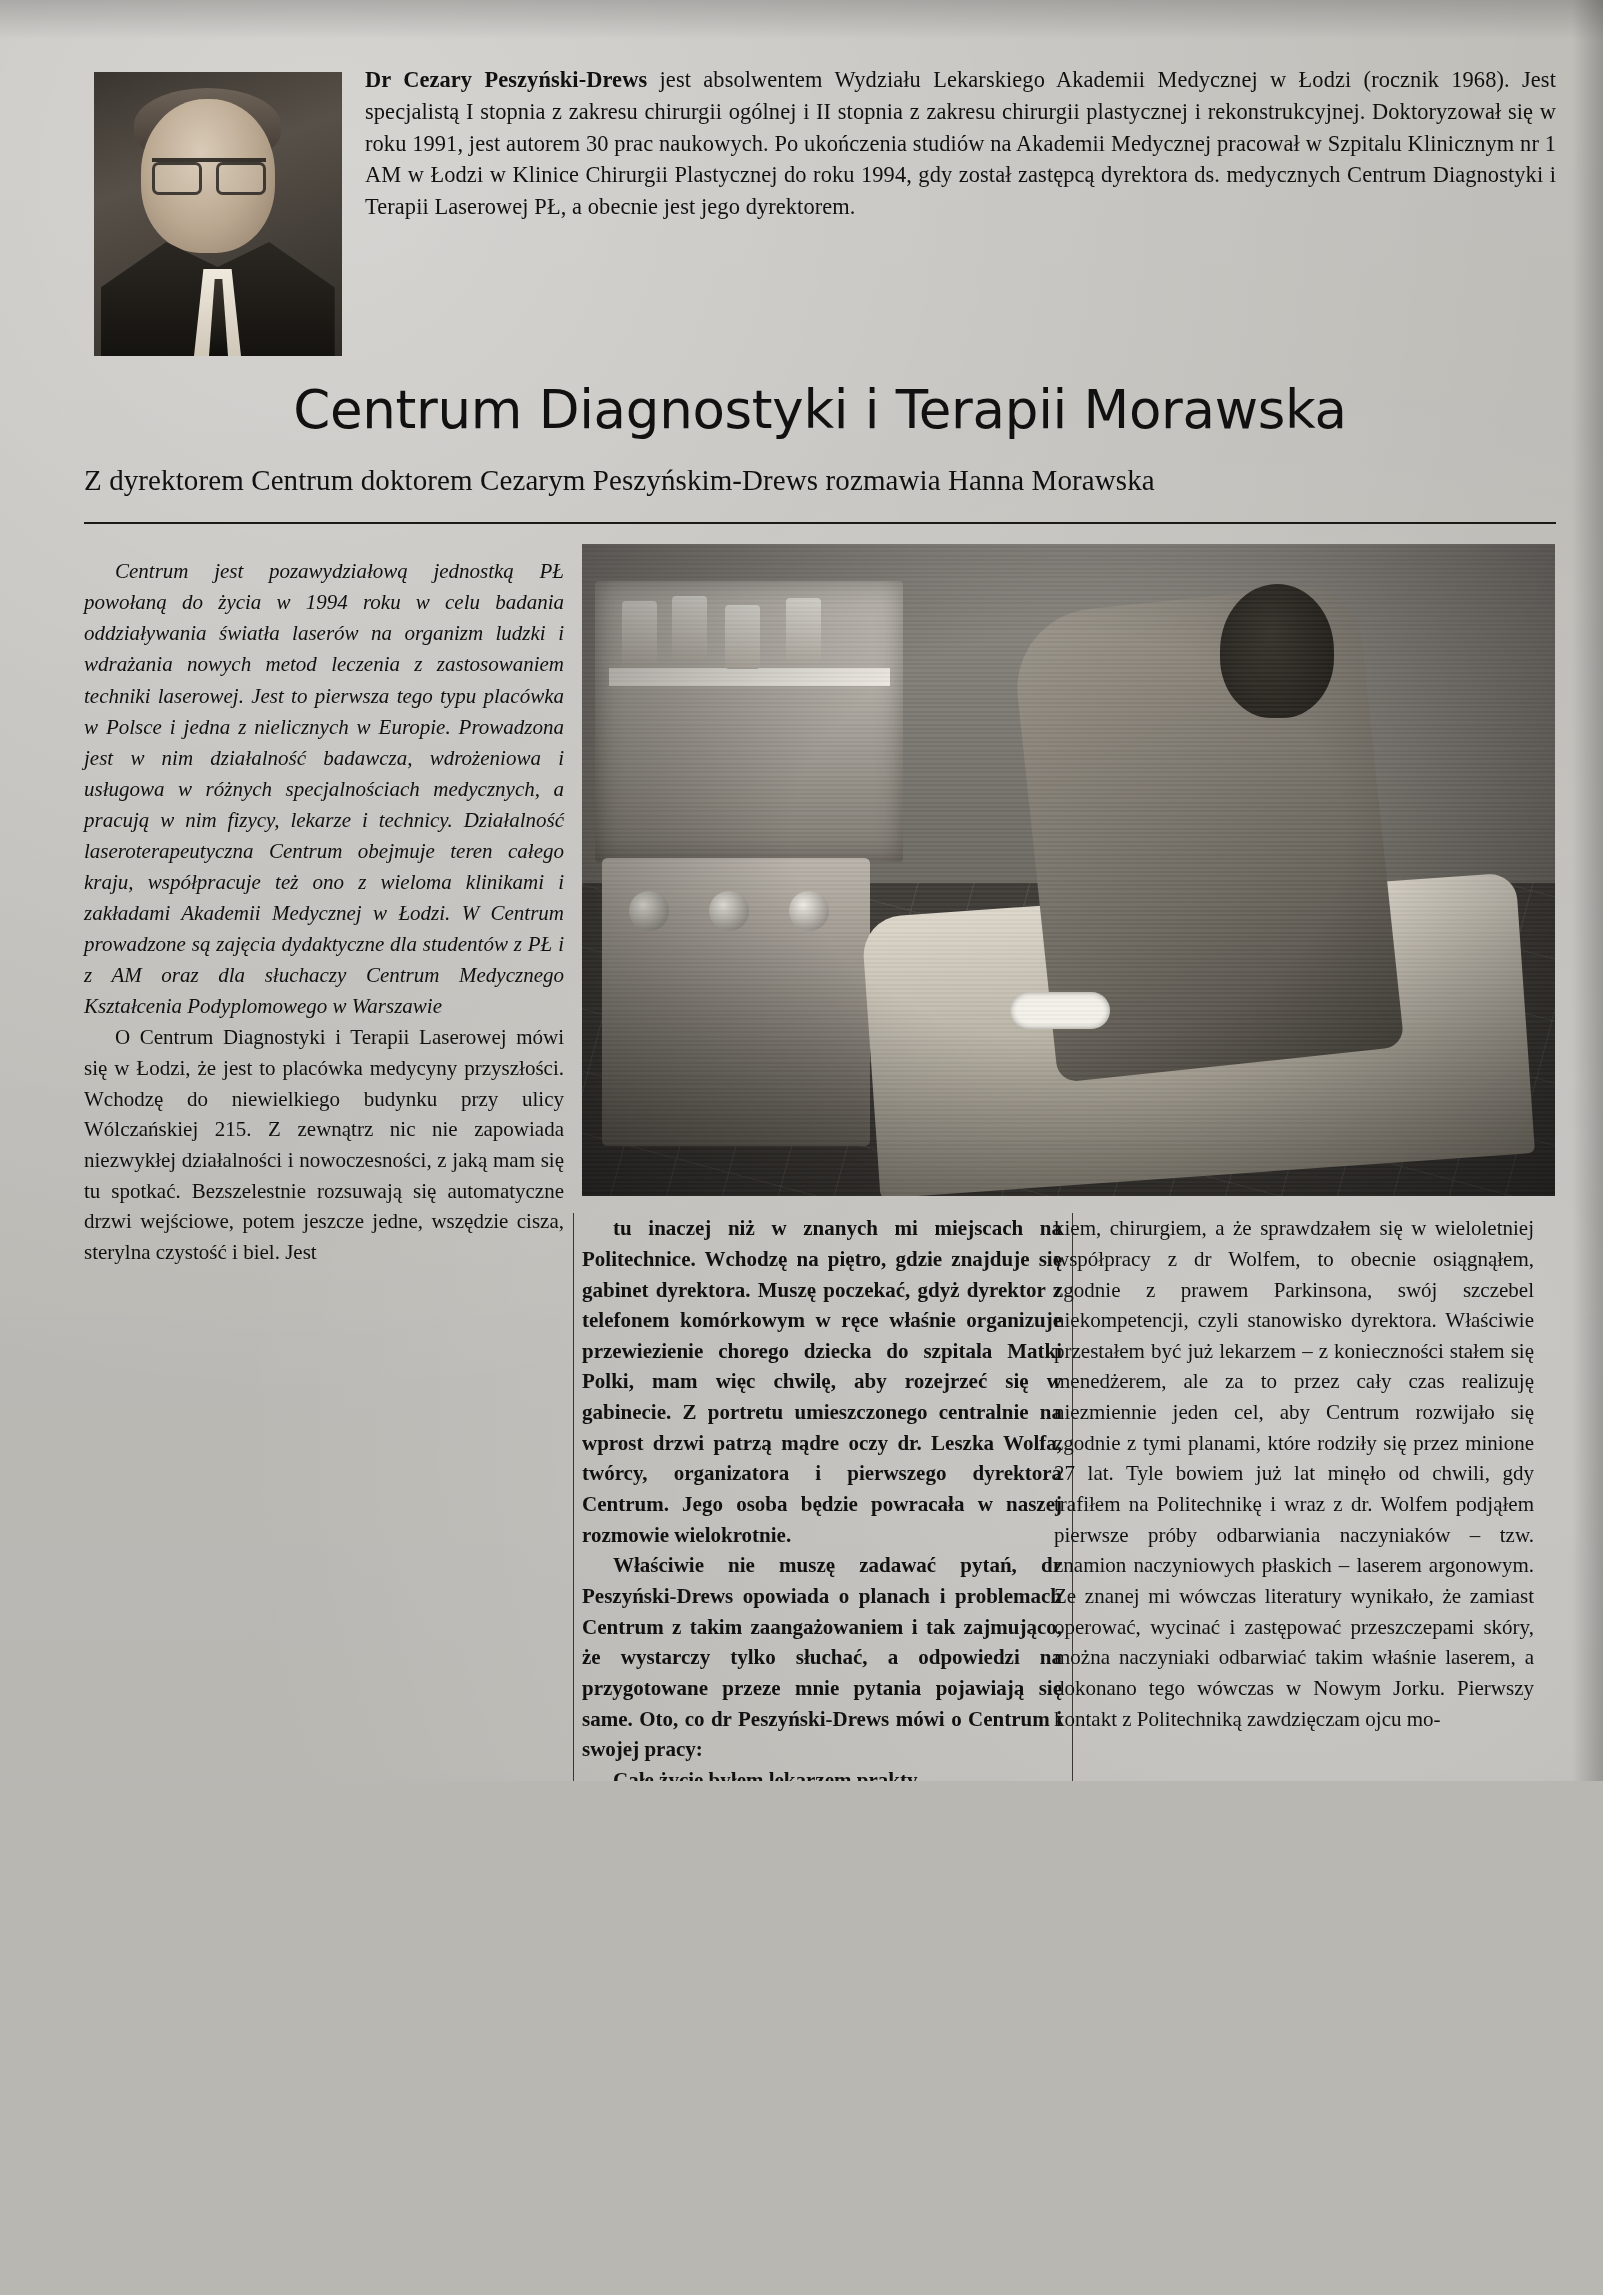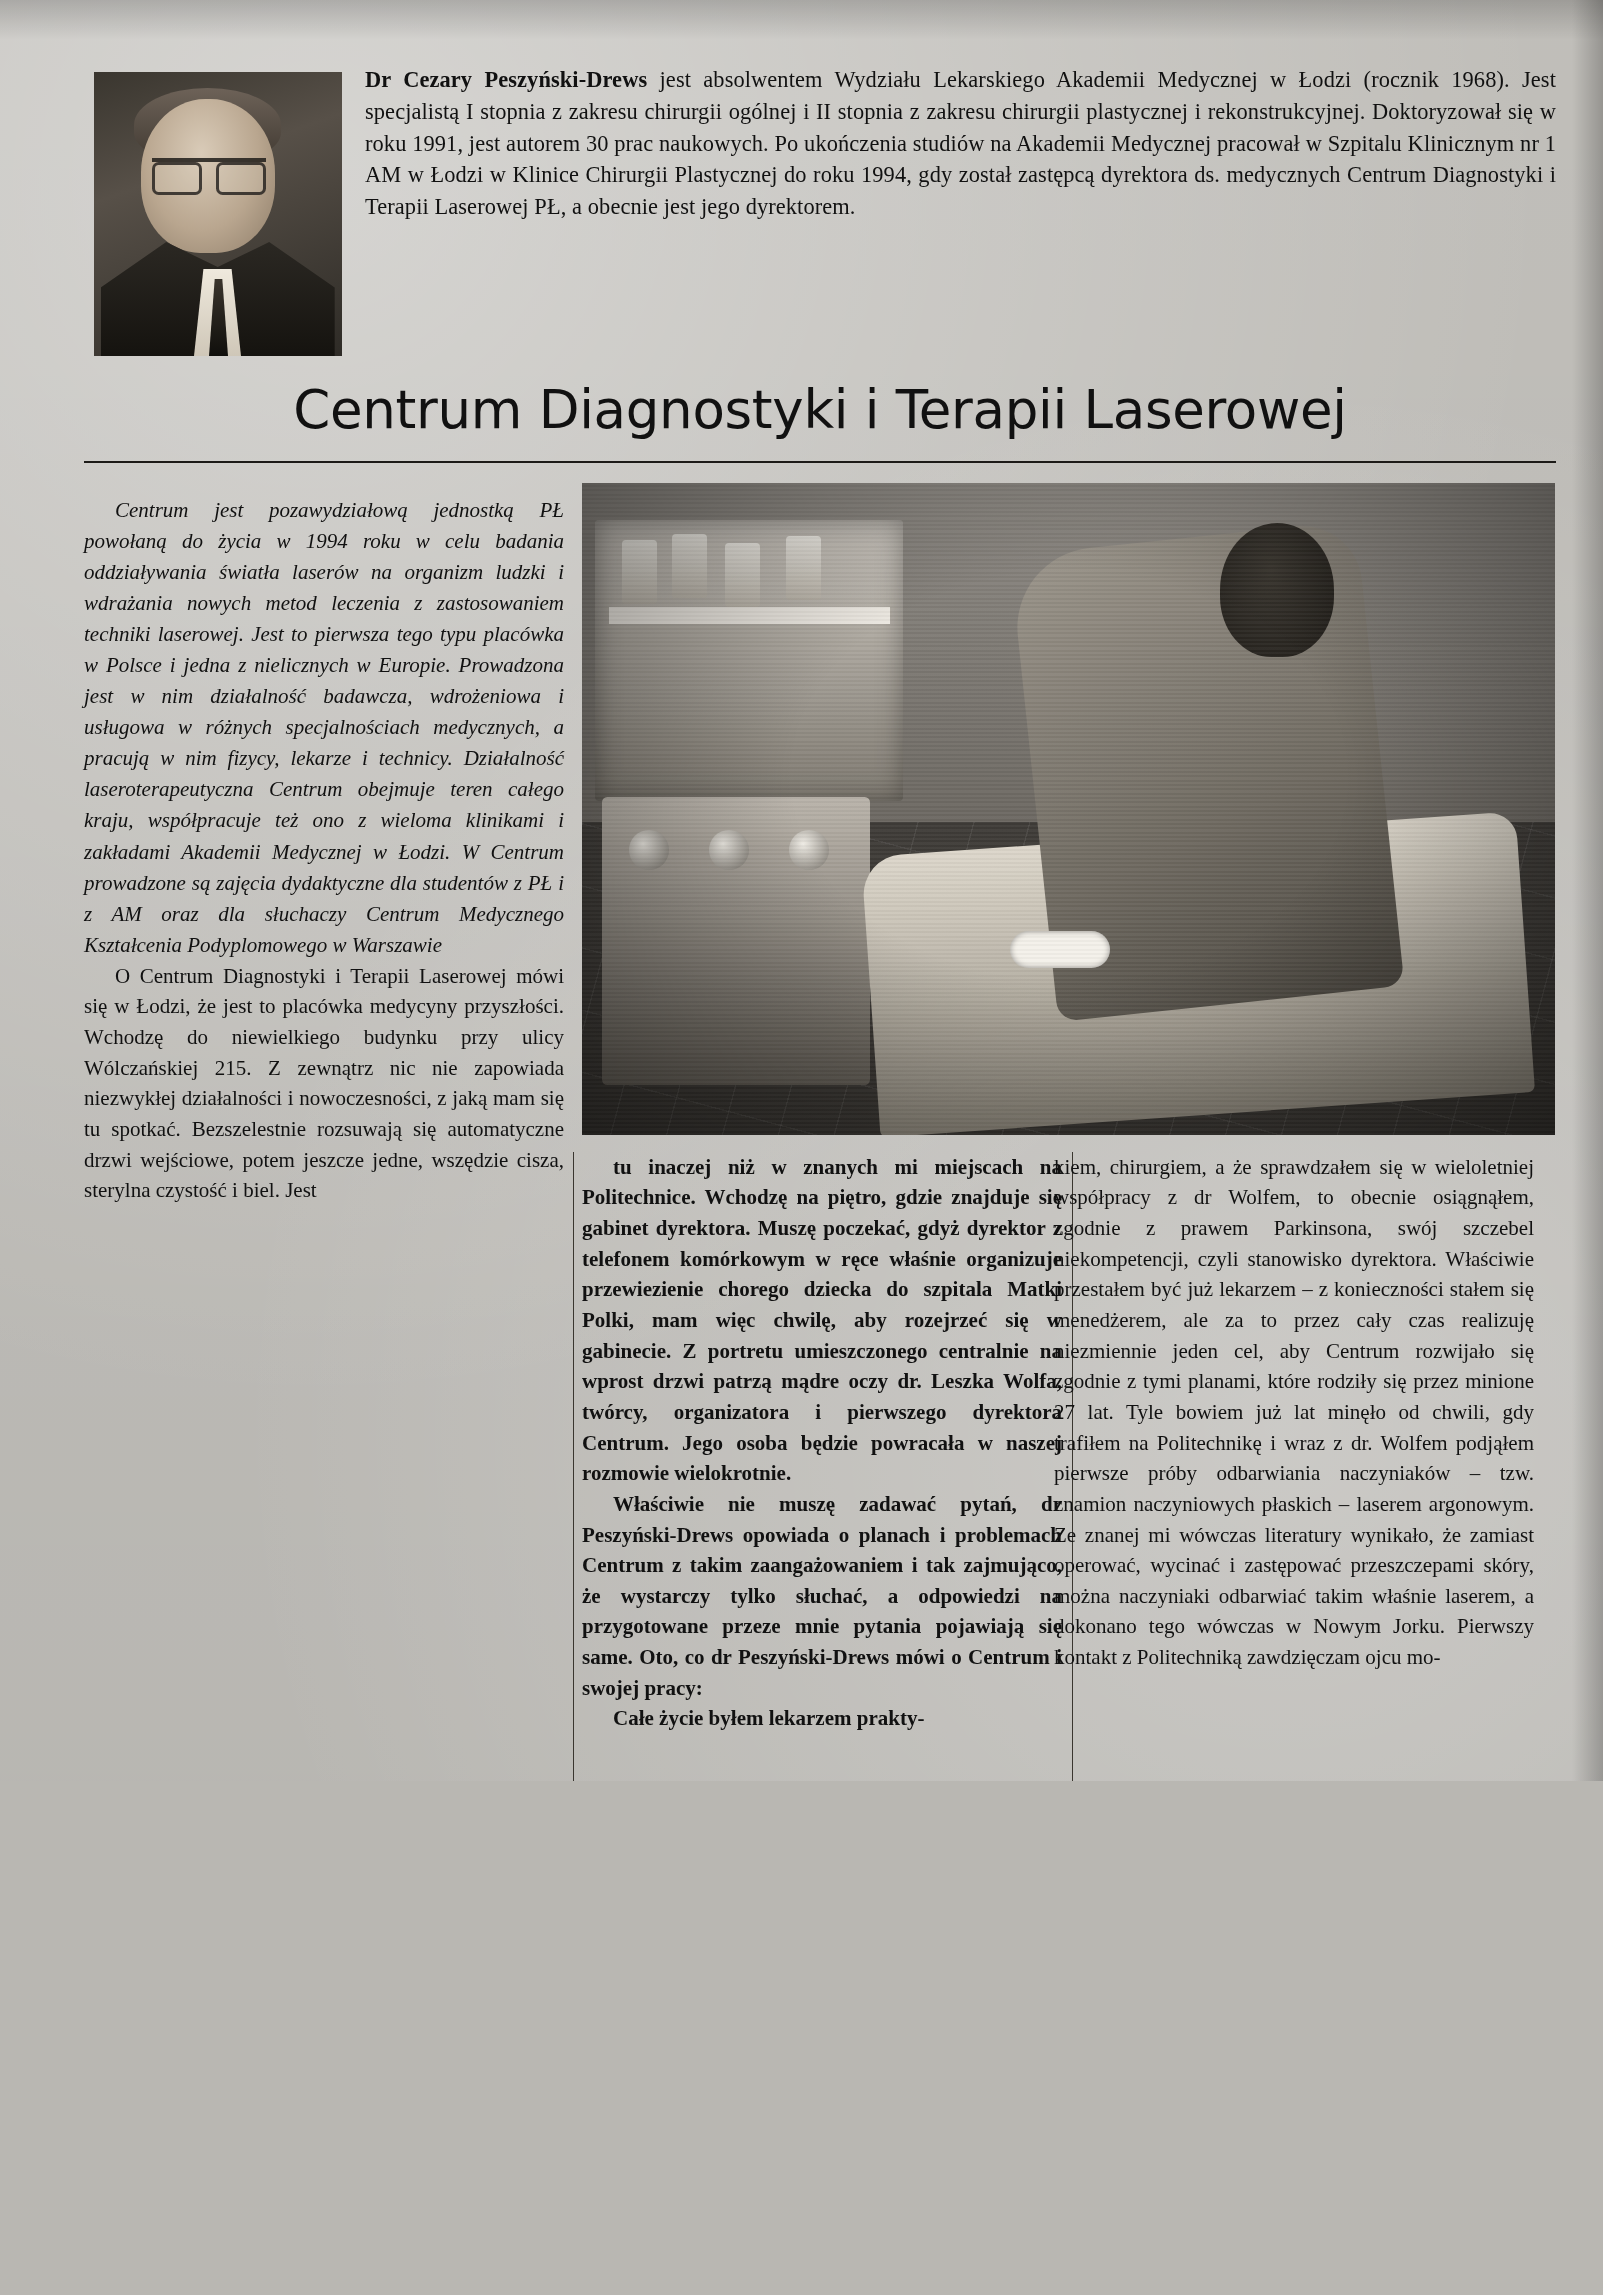--- a/index.html
+++ b/index.html
@@ -329,21 +329,22 @@
         <div class="hair"></div>
         <div class="face"></div>
         <div class="glasses"></div>
         <div class="suit"></div>
         <div class="shirt"></div>
         <div class="tie"></div>
       </div>
       <div class="bio-text"><b>Dr Cezary Peszyński-Drews</b><span> jest absolwentem Wydziału Lekarskiego Akademii Medycznej w Łodzi (rocznik 1968). Jest specjalistą I stopnia z zakresu chirurgii ogólnej i II stopnia z zakresu chirurgii plastycznej i rekonstrukcyjnej. Doktoryzował się w roku 1991, jest autorem 30 prac naukowych. Po ukończenia studiów na Akademii Medycznej pracował w Szpitalu Klinicznym nr 1 AM w Łodzi w Klinice Chirurgii Plastycznej do roku 1994, gdy został zastępcą dyrektora ds. medycznych Centrum Diagnostyki i Terapii Laserowej PŁ, a obecnie jest jego dyrektorem.</span></div>
     </div>
 
-    <div class="headline">Centrum Diagnostyki i Terapii Laserowej</div>
+    <div class="headline">Centrum Diagnostyki i Terapii Morawska</div>
+    <div class="subhead">Z dyrektorem Centrum doktorem Cezarym Peszyńskim-Drews rozmawia Hanna Morawska</div>
     <div class="rule"></div>
 
     <div class="cols">
 
       <div class="divider div1"></div>
       <div class="divider div2"></div>
 
       <div class="photo">
         <div class="ph-wall"></div>
         <div class="ph-floor"></div>

